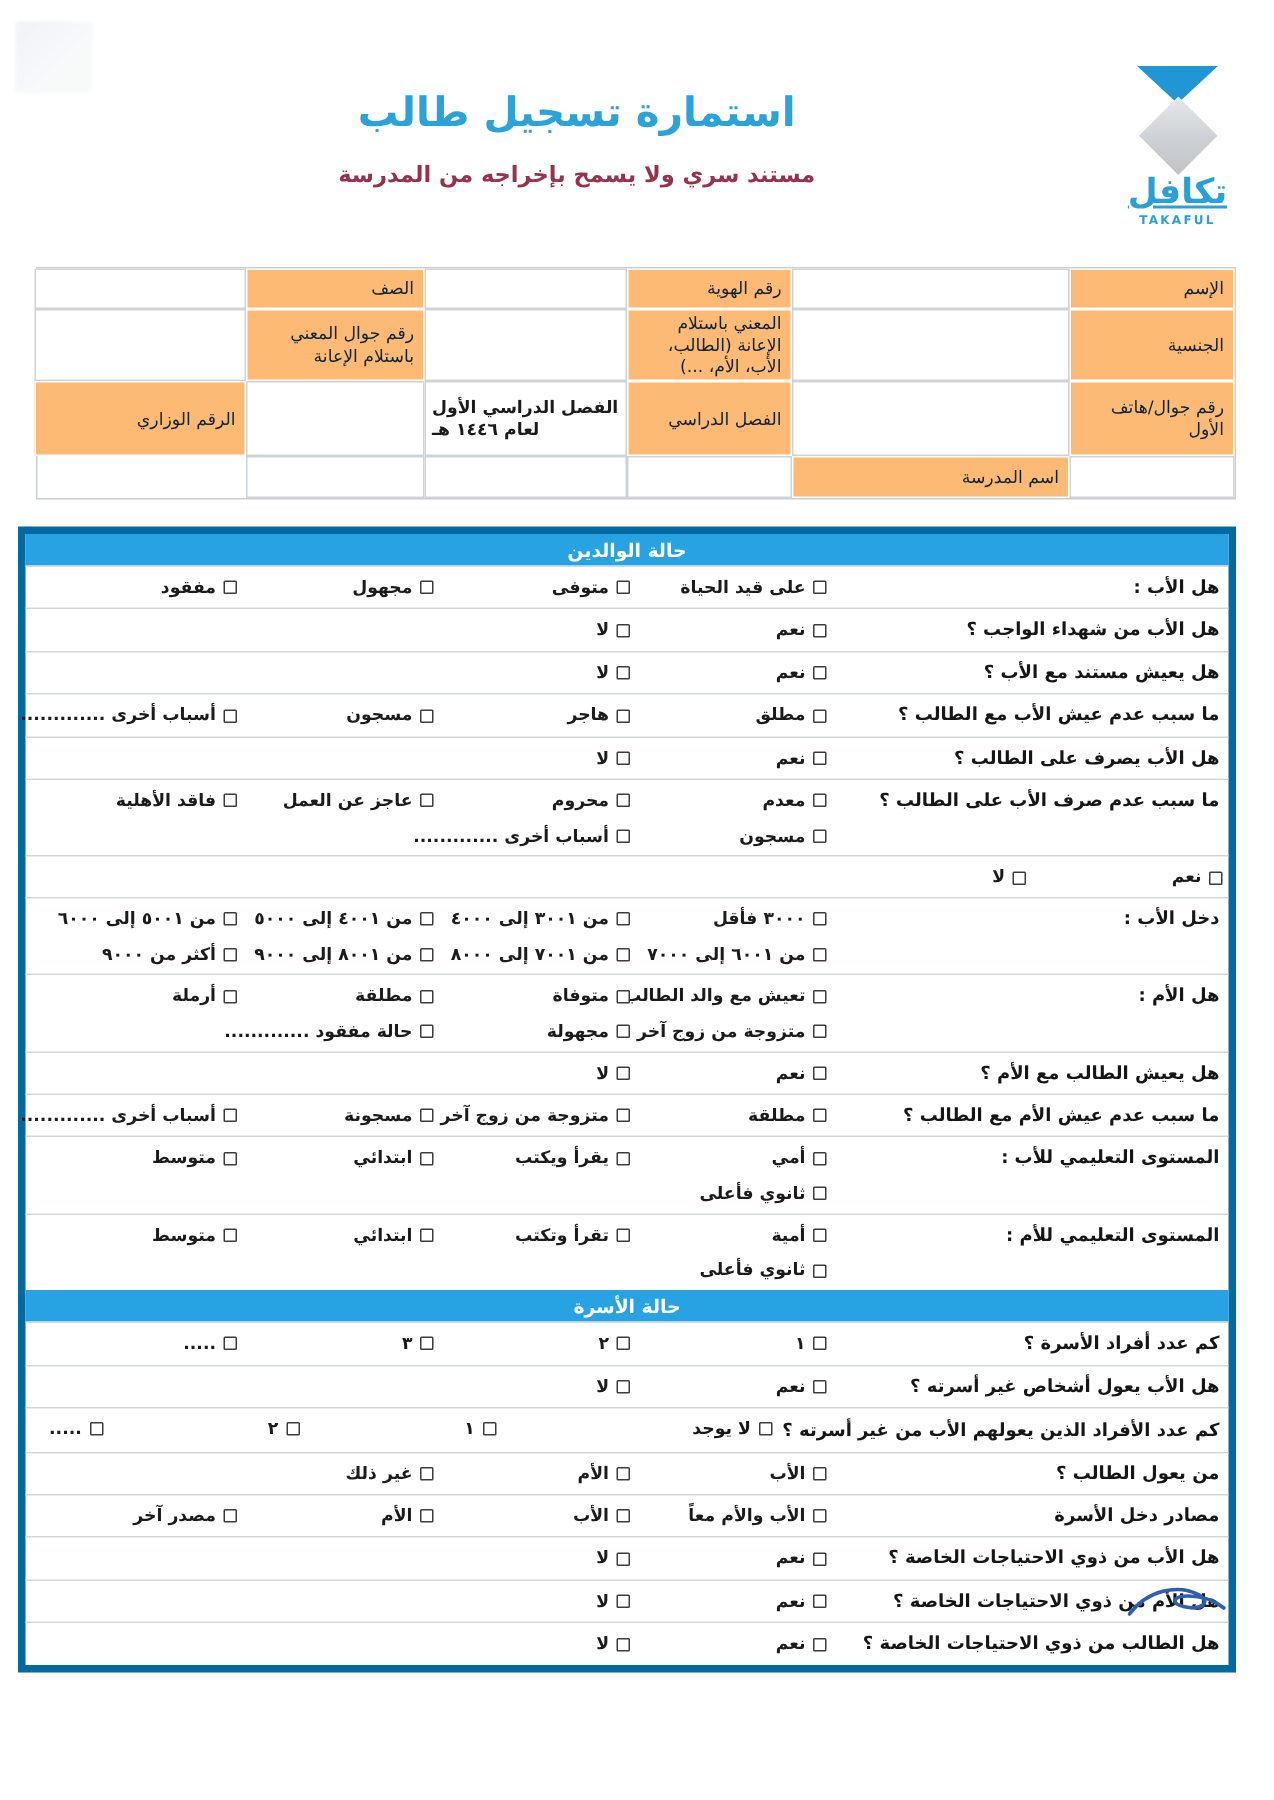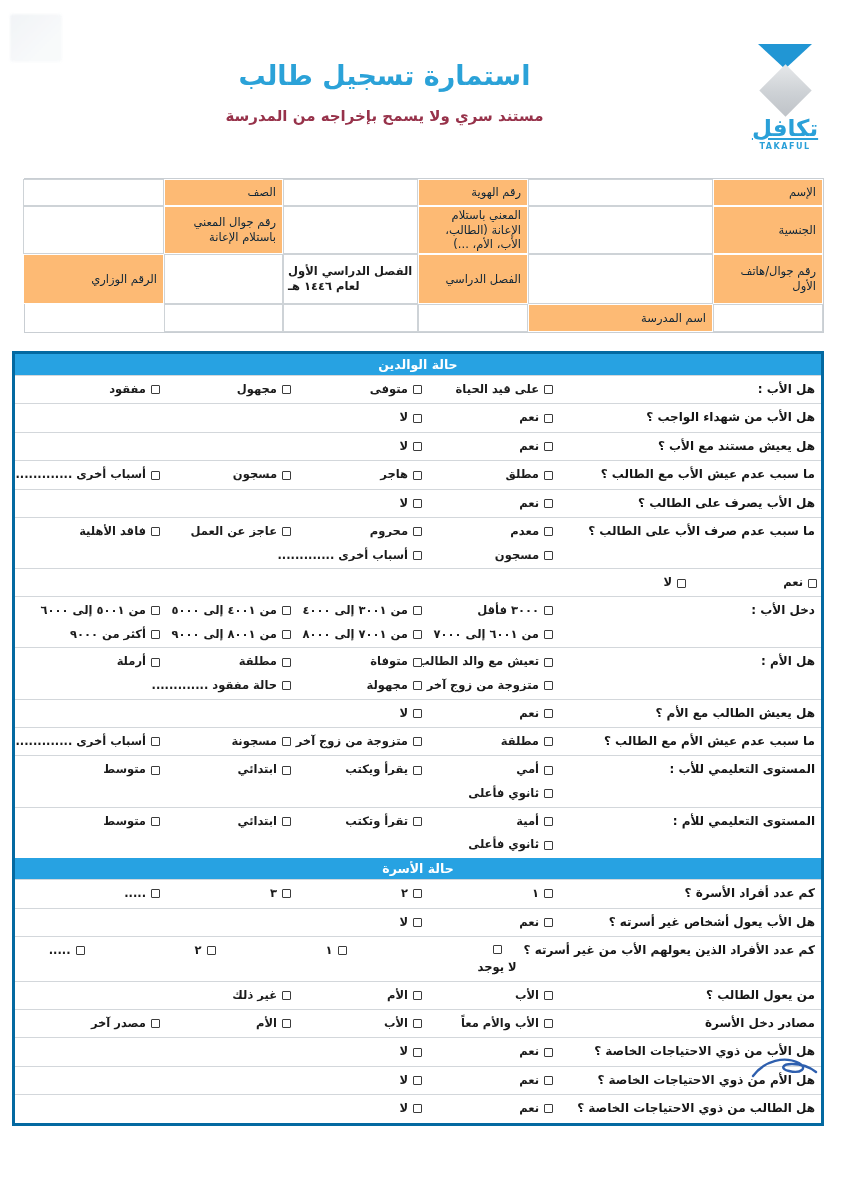--- a/index.html
+++ b/index.html
@@ -30,34 +30,34 @@
     grid-template-rows:27px 48px 50px 28px;
     border:1px solid #c9ced3;
   }
   .cell{box-sizing:border-box;font-size:11.5px;line-height:1.3;}
   .cell.lbl{background:#fdba74;color:#0d2436;font-weight:normal;
     padding:3px 6px;display:flex;align-items:center;border:1.5px solid #ffffff;}
   .cell.val{background:#fff;border:1px solid #ced3d7;}
   .cell.filled{display:flex;align-items:center;justify-content:center;text-align:left;
     font-weight:bold;color:#1b1b1b;padding:2px 4px;}
   
-  .form-table{margin:18px 25px 0 12px;border:3px solid #0369a1;}
+  .form-table{margin:18px 25px 0 12px;border:5px solid #0369a1;}
   .secbar{height:21px;line-height:21px;background:#27a2e2;color:#ffffff;
     font-size:12.5px;font-weight:bold;text-align:center;}
   .frow{display:flex;direction:rtl;align-items:flex-start;
     border-top:1px solid #d3d7db;padding:5px 4px;}
   .frow:first-of-type{border-top:none;}
   .q{flex:0 0 262px;font-size:12px;font-weight:bold;line-height:1.45;color:#161616;padding-right:2px;}
   .q.wide{flex:0 0 auto;max-width:540px;white-space:nowrap;}
   .opts{flex:1;display:flex;flex-direction:column;gap:7px;min-width:0;}
   .optline{display:flex;direction:rtl;}
   .opt{flex:0 0 131px;min-width:0;display:flex;align-items:center;gap:5px;
     font-size:11.5px;font-weight:bold;line-height:1.45;white-space:nowrap;}
   .opt.empty{visibility:hidden;}
-  .opt.inline{display:inline-flex;margin-right:7px;vertical-align:baseline;flex-direction:column;}
+  .opt.inline{display:inline-flex;margin-right:7px;vertical-align:baseline;}
   .cb{width:7px;height:7px;border:1.3px solid #3c3c3c;border-radius:1px;
     flex:0 0 auto;background:#fff;margin-top:1px;}
   .ol{overflow:visible;}
   
   .signature{position:absolute;top:1054px;right:28px;width:72px;height:32px;}
 </style>
 </head>
 <body>
 
 <div class="smudge"></div>

